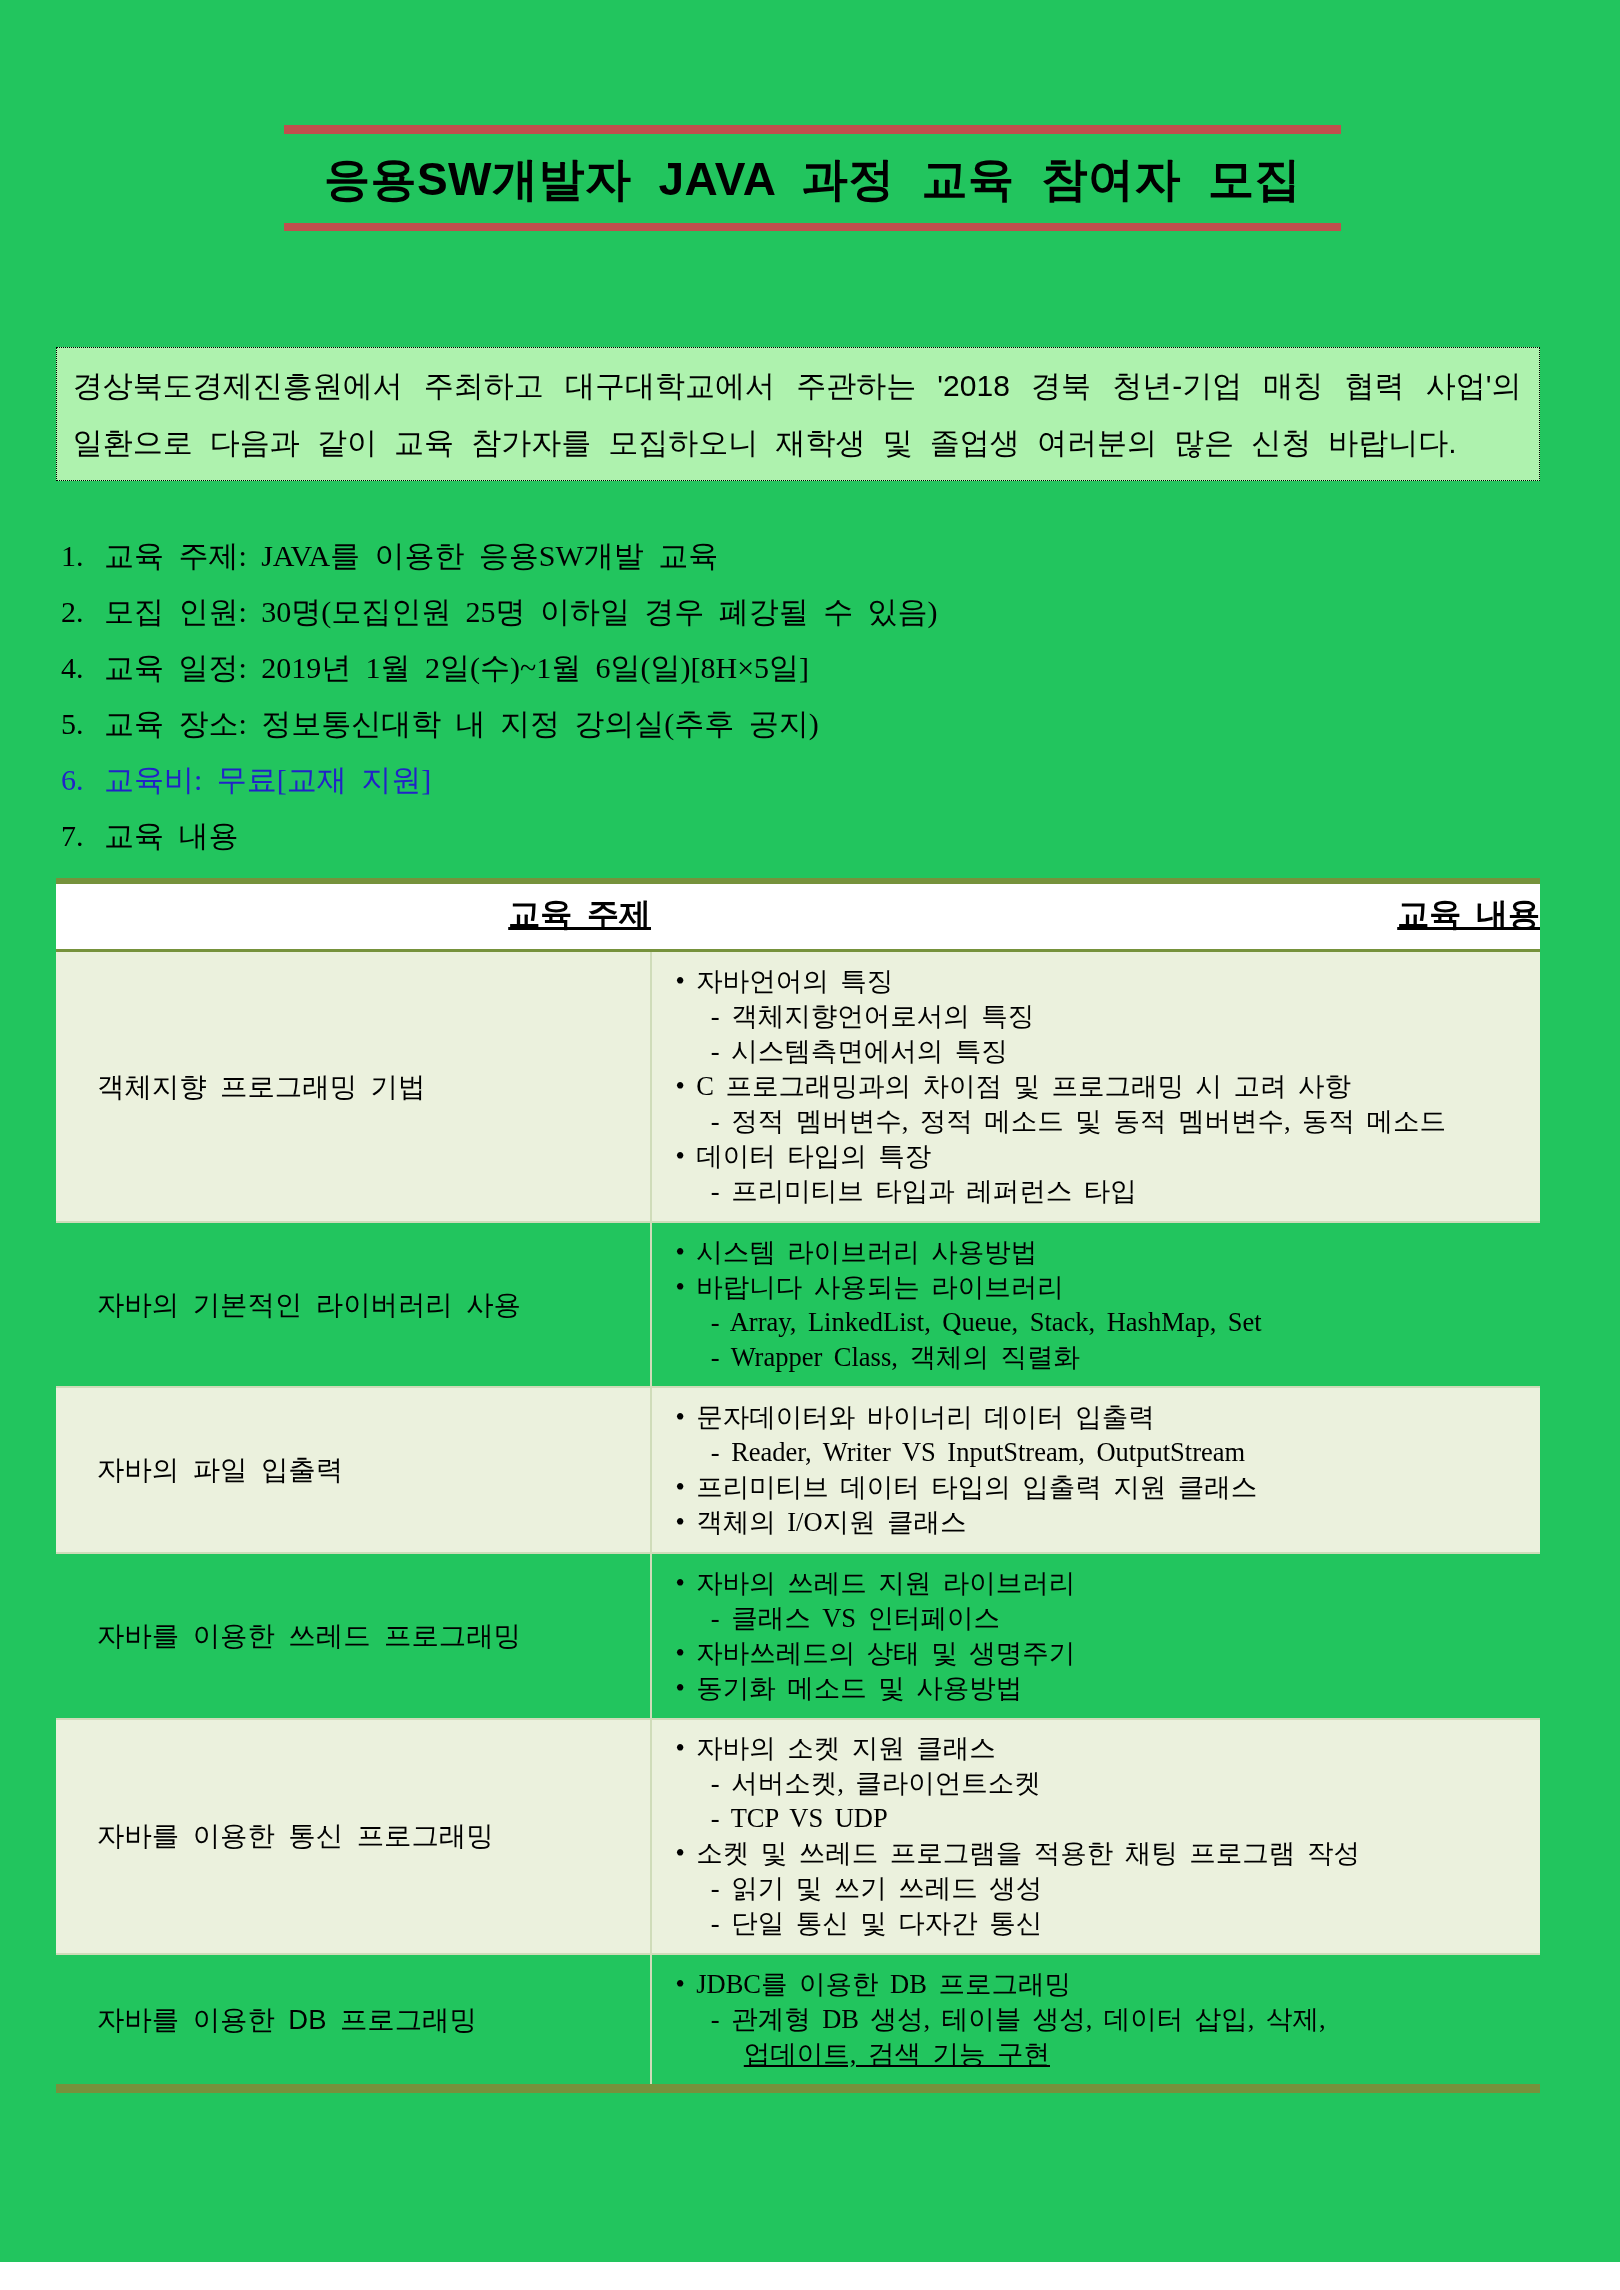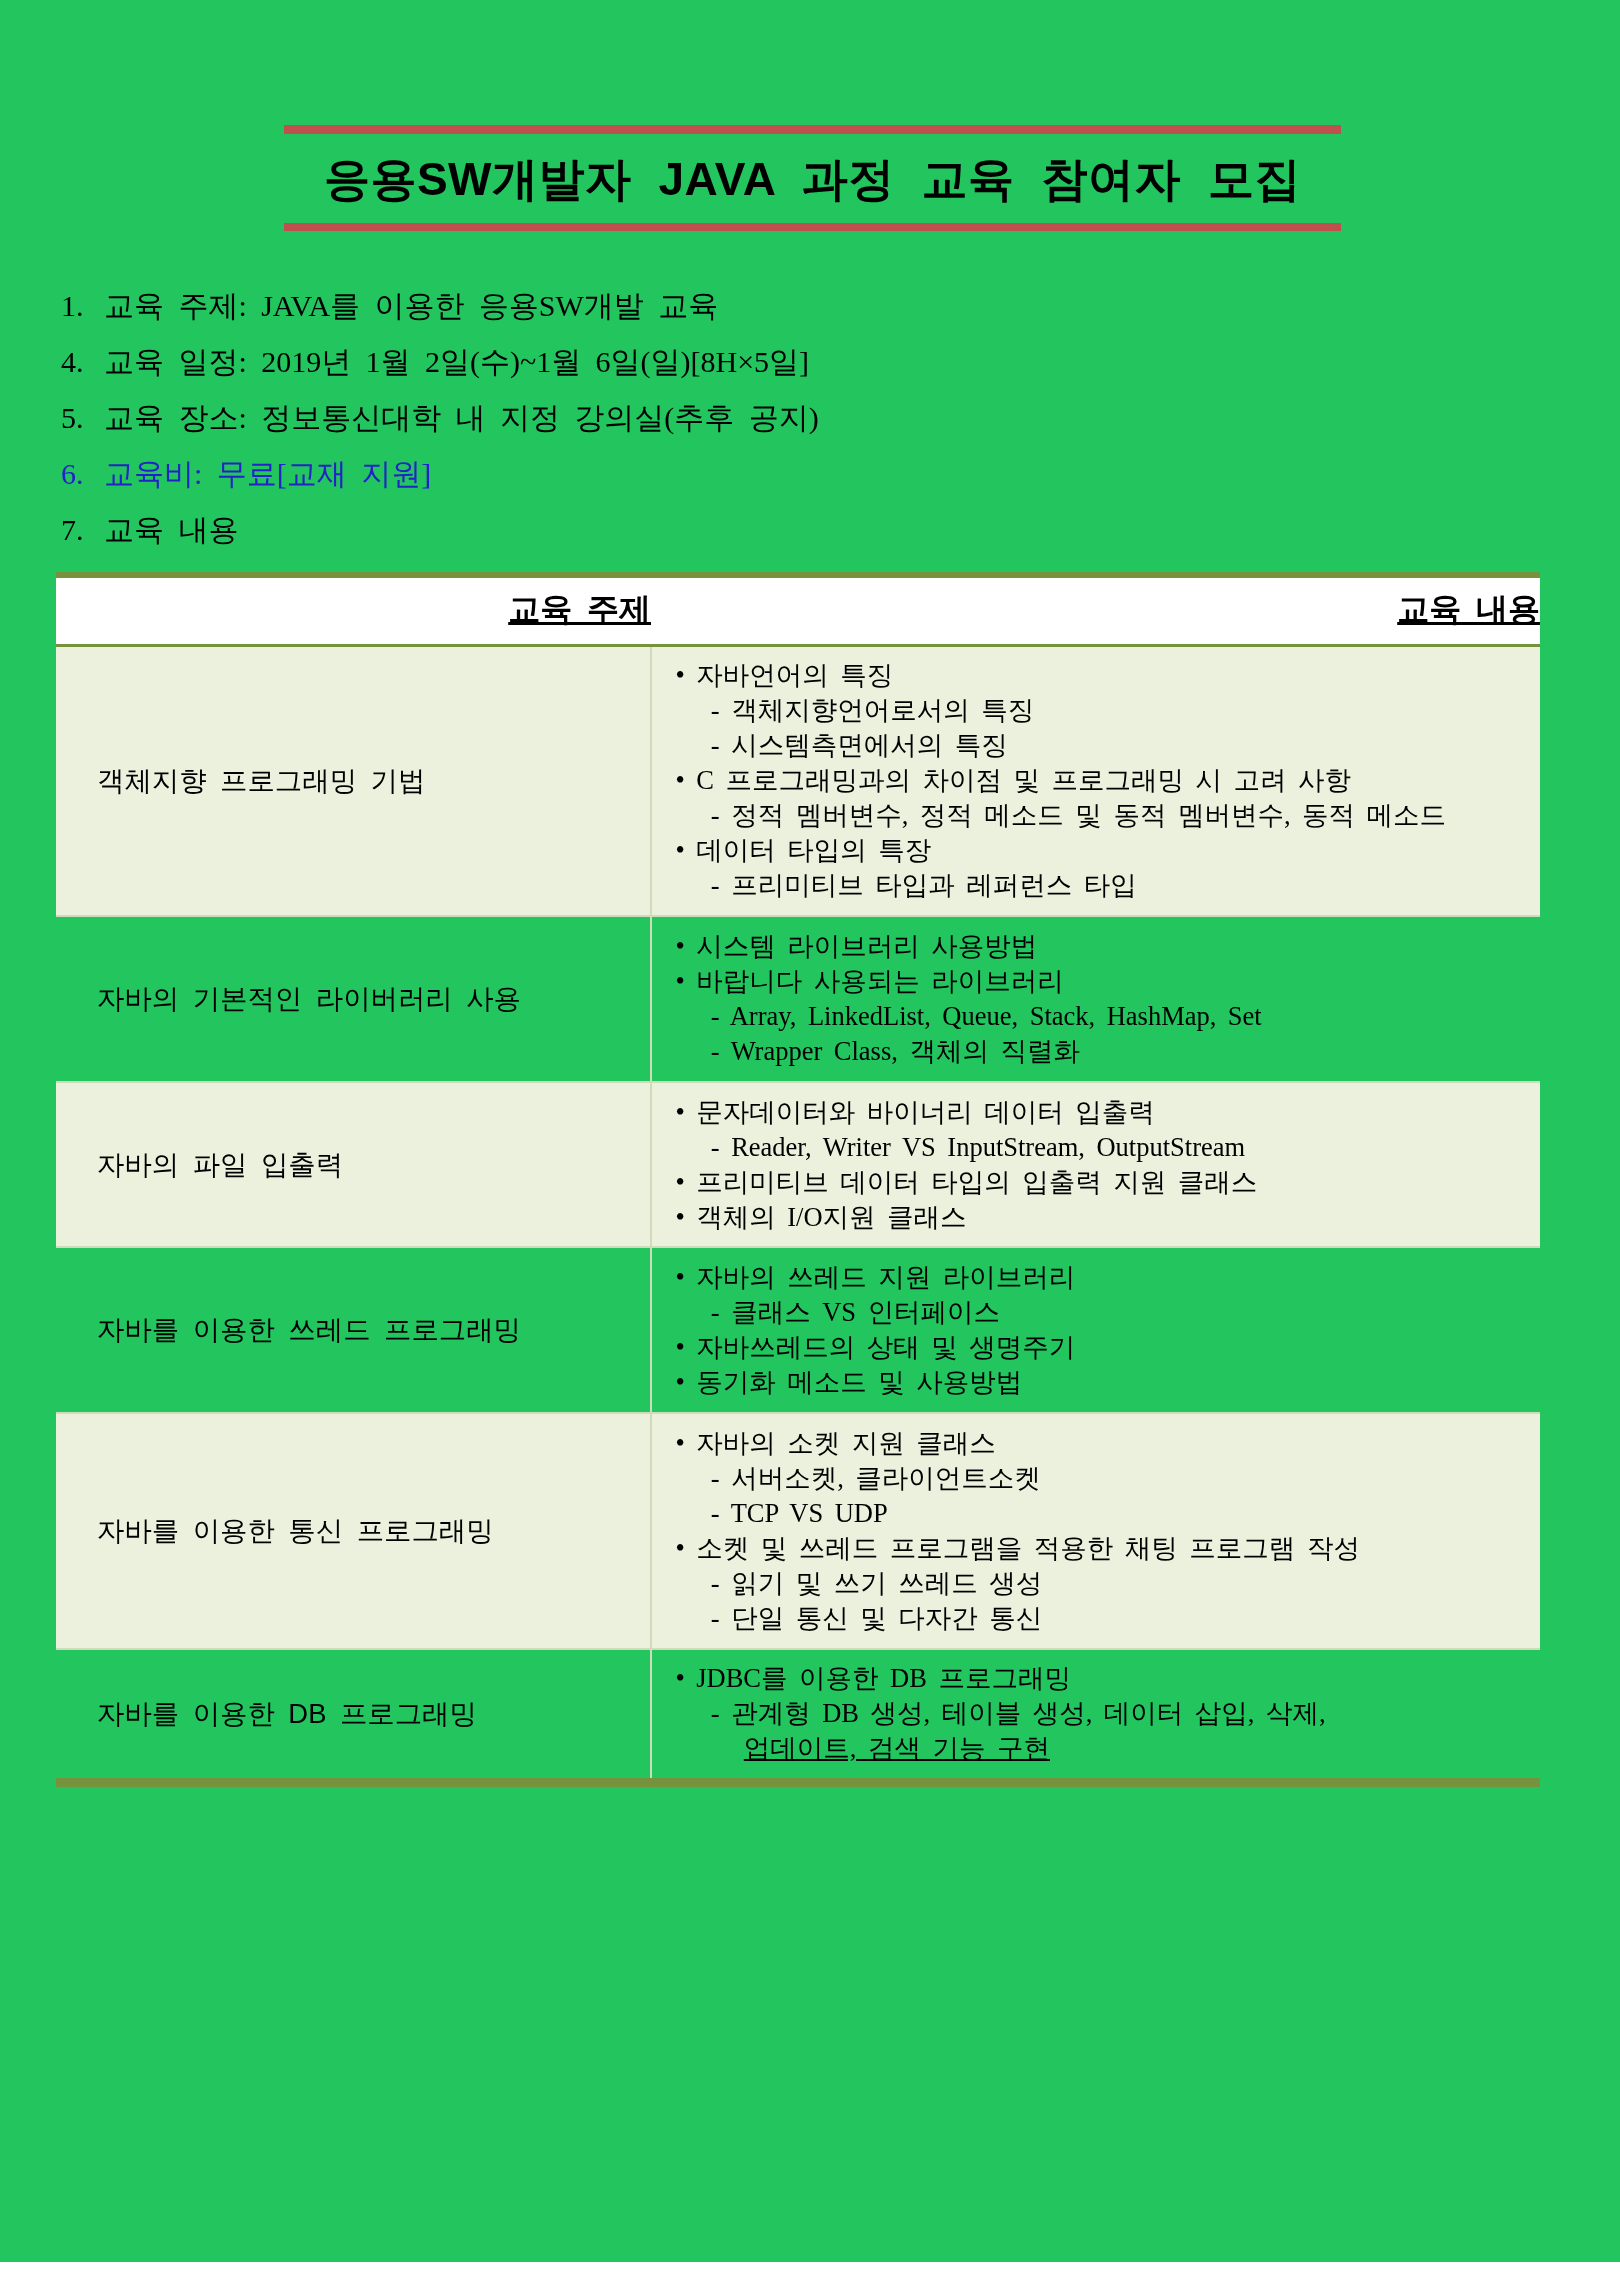--- a/index.html
+++ b/index.html
@@ -85,23 +85,27 @@
 </style>
 </head>
 <body>
 
 <div class="page">
 
   <header class="title-block">
     <h1>응용SW개발자 JAVA 과정 교육 참여자 모집</h1>
   </header>
 
+  <section class="intro-box">
+    <p>경상북도경제진흥원에서 주최하고 대구대학교에서 주관하는 '2018 경북 청년-기업 매칭 협력 사업'의 일환으로 다음과 같이 교육 참가자를 모집하오니 재학생 및 졸업생 여러분의 많은 신청 바랍니다.</p>
+  </section>
 
   <section class="info-list" id="info-list">
       <div class="info-item"><span class="num">1.</span><span>교육 주제: JAVA를 이용한 응용SW개발 교육</span></div>
+      <div class="info-item"><span class="num">2.</span><span>모집 인원: 30명(모집인원 25명 이하일 경우 폐강될 수 있음)</span></div>
       <div class="info-item"><span class="num">4.</span><span>교육 일정: 2019년 1월 2일(수)~1월 6일(일)[8H×5일]</span></div>
       <div class="info-item"><span class="num">5.</span><span>교육 장소: 정보통신대학 내 지정 강의실(추후 공지)</span></div>
       <div class="info-item accent"><span class="num">6.</span><span>교육비: 무료[교재 지원]</span></div>
       <div class="info-item"><span class="num">7.</span><span>교육 내용</span></div>
     </section>
 
   <table class="course-table">
     <thead>
       <tr>
         <th class="th-topic">교육 주제</th>

